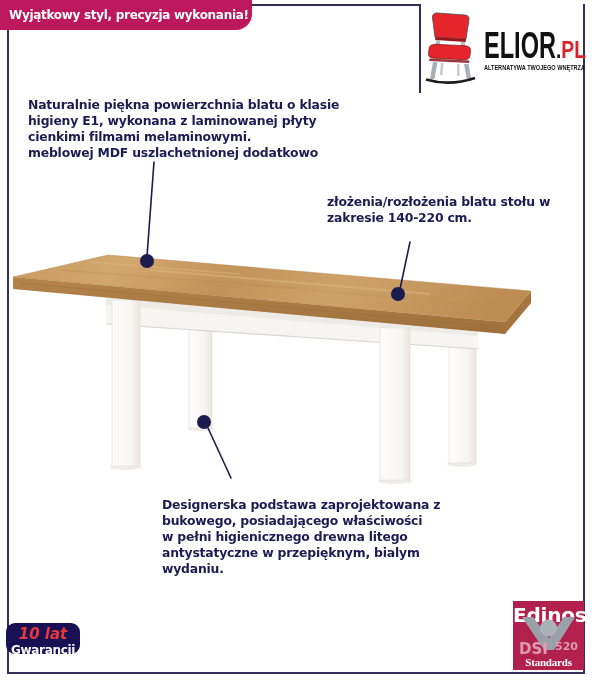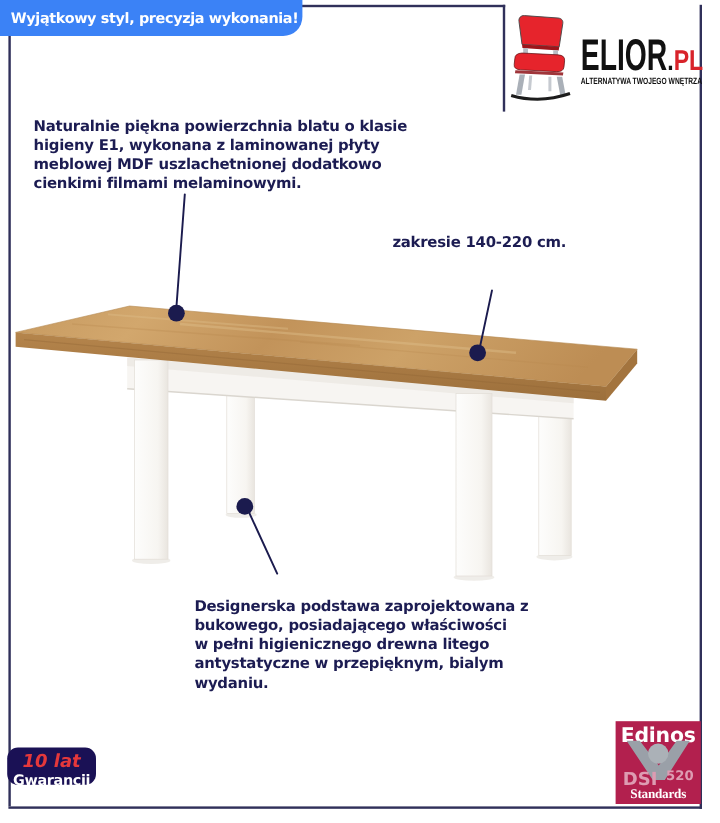--- a/index.html
+++ b/index.html
@@ -5,21 +5,21 @@
   html,body{margin:0;padding:0;background:#fff;}
   .canvas{
     position:relative;width:600px;height:686px;background:#ffffff;overflow:hidden;
     font-family:"DejaVu Sans",sans-serif;
   }
   
   .hline,.vline{position:absolute;background:#30305a;}
   
   .banner{
     position:absolute;left:0;top:0;width:252px;height:30px;
-    background:#3b82f6;border-radius:0 0 16px 0;
+    background:#be185d;border-radius:0 0 16px 0;
     display:flex;align-items:center;padding-left:9px;box-sizing:border-box;
     z-index:5;
   }
   .banner span{
     color:#ffffff;font-weight:bold;font-size:12px;letter-spacing:-0.3px;white-space:nowrap;
   }
   
   .note{position:absolute;color:#1c1c52;font-weight:bold;font-size:12.4px;letter-spacing:-0.2px;}
   .note div{line-height:16px;white-space:nowrap;}
   
@@ -29,21 +29,21 @@
     position:absolute;left:6px;top:623px;width:74px;height:31px;background:#1a1155;
     border-radius:9px;text-align:center;z-index:6;box-sizing:border-box;padding-top:3px;
   }
   .badge10 .l1{color:#e5383b;font-weight:bold;font-style:italic;font-size:15px;line-height:17px;}
   .badge10 .l2{color:#ffffff;font-weight:bold;font-size:12px;line-height:15px;letter-spacing:-0.3px;}
   
   .edinos{
     position:absolute;left:513px;top:601px;width:71px;height:69px;background:#b2204e;z-index:6;
   }
   .edinos .t{position:absolute;top:2px;left:0;width:100%;text-align:center;color:#fff;
-    font-weight:bold;font-size:17px;letter-spacing:-0.2px;}
+    font-weight:bold;font-size:20px;letter-spacing:-0.2px;}
   .edinos .dsi{position:absolute;left:6px;top:39px;color:#dd9cb2;font-weight:bold;font-size:15px;}
   .edinos .n804{position:absolute;right:6px;top:39px;color:#dd9cb2;font-weight:bold;font-size:11px;}
   .edinos .std{position:absolute;bottom:2px;left:0;width:100%;text-align:center;color:#fff;
     font-weight:bold;font-size:11px;letter-spacing:-0.2px;font-family:Liberation Serif, serif;}
   .edinos svg{position:absolute;left:6px;top:16px;}
   svg text{font-family:"Liberation Sans",sans-serif;}
 </style>
 </head>
 <body>
 
@@ -76,25 +76,26 @@
       </g>
       <text x="63" y="55" font-size="37" font-weight="bold" fill="#111111" textLength="72" lengthAdjust="spacingAndGlyphs">ELIOR</text>
       <text x="135" y="55" font-size="24" font-weight="bold" textLength="30" lengthAdjust="spacingAndGlyphs"><tspan fill="#111111">.</tspan><tspan fill="#d8232a">PL</tspan></text>
       <text x="63" y="67" font-size="7.6" font-weight="bold" fill="#111111" textLength="101" lengthAdjust="spacingAndGlyphs">ALTERNATYWA TWOJEGO WNĘTRZA</text>
     </svg>
   </div>
 
   <div class="note" style="left:28px;top:97px;">
     <div>Naturalnie piękna powierzchnia blatu o klasie</div>
     <div>higieny E1, wykonana z laminowanej płyty</div>
+    <div>cienkimi filmami melaminowymi.</div>
     <div>meblowej MDF uszlachetnionej dodatkowo</div>
-    <div>cienkimi filmami melaminowymi.</div>
   </div>
 
   <div class="note" style="left:327px;top:194px;">
+    <div>złożenia/rozłożenia blatu stołu w</div>
     <div>zakresie 140-220 cm.</div>
   </div>
 
   <div class="note" style="left:162px;top:497px;">
     <div>Designerska podstawa zaprojektowana z</div>
     <div>bukowego, posiadającego właściwości</div>
     <div>w pełni higienicznego drewna litego</div>
     <div>antystatyczne w przepięknym, bialym</div>
     <div>wydaniu.</div>
   </div>

